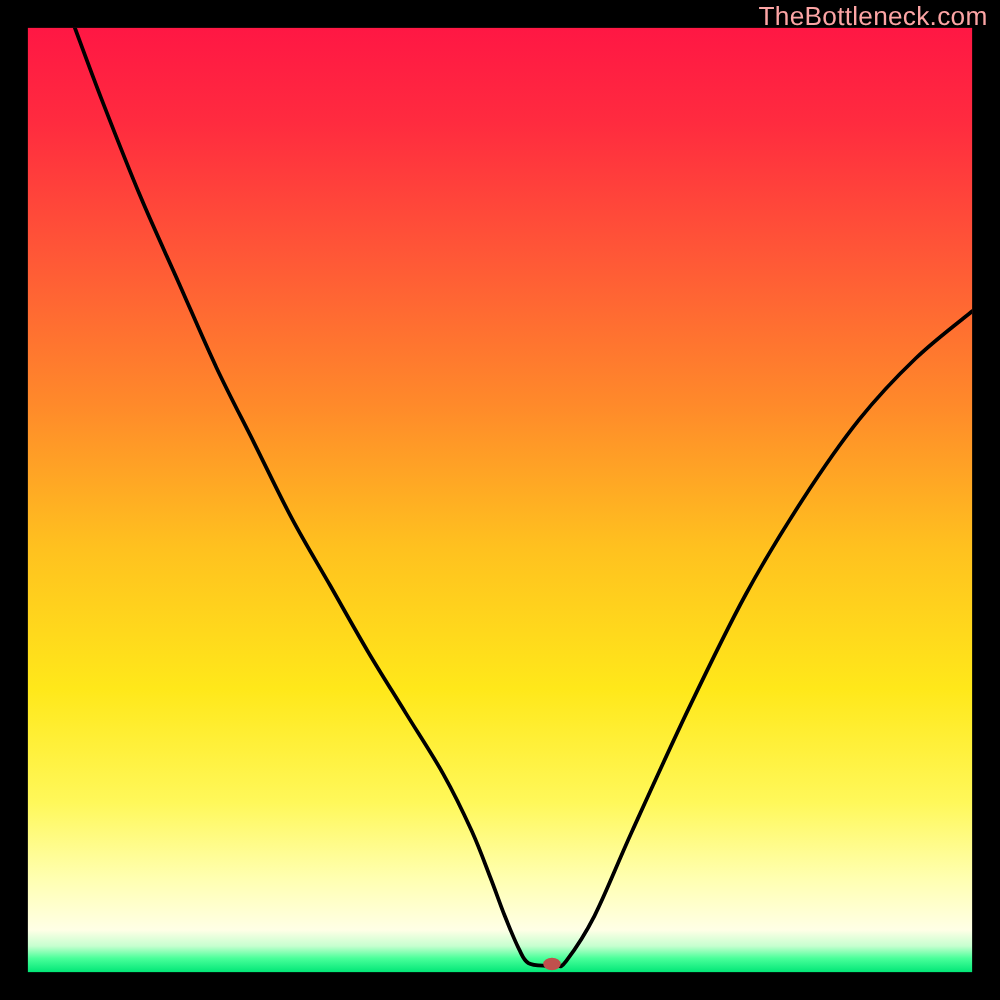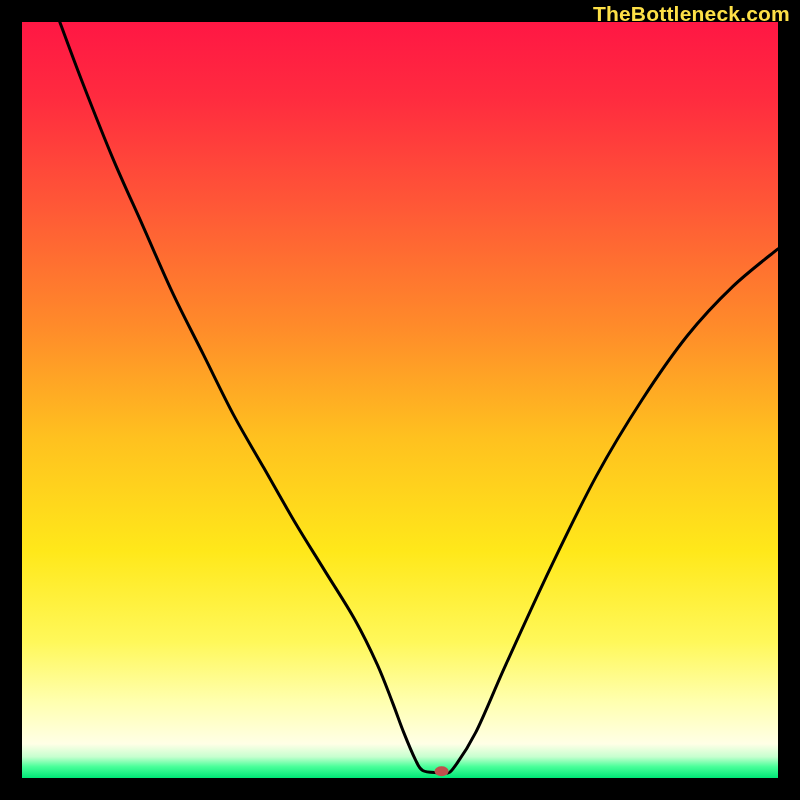--- a/index.html
+++ b/index.html
@@ -22,23 +22,23 @@
     left: 22px;
     top: 22px;
     width: 756px;
     height: 756px;
     overflow: hidden;
   }
   .watermark {
     position: absolute;
     top: 2px;
     right: 10px;
-    color: #fde047;
+    color: #fca5a5;
     font-size: 21px;
-    font-weight: 700;
+    font-weight: 400;
     letter-spacing: 0.2px;
     user-select: none;
   }
   svg { display: block; }
 </style>
 </head>
 <body>
 
 <div class="frame">
   <div class="plot-area">

